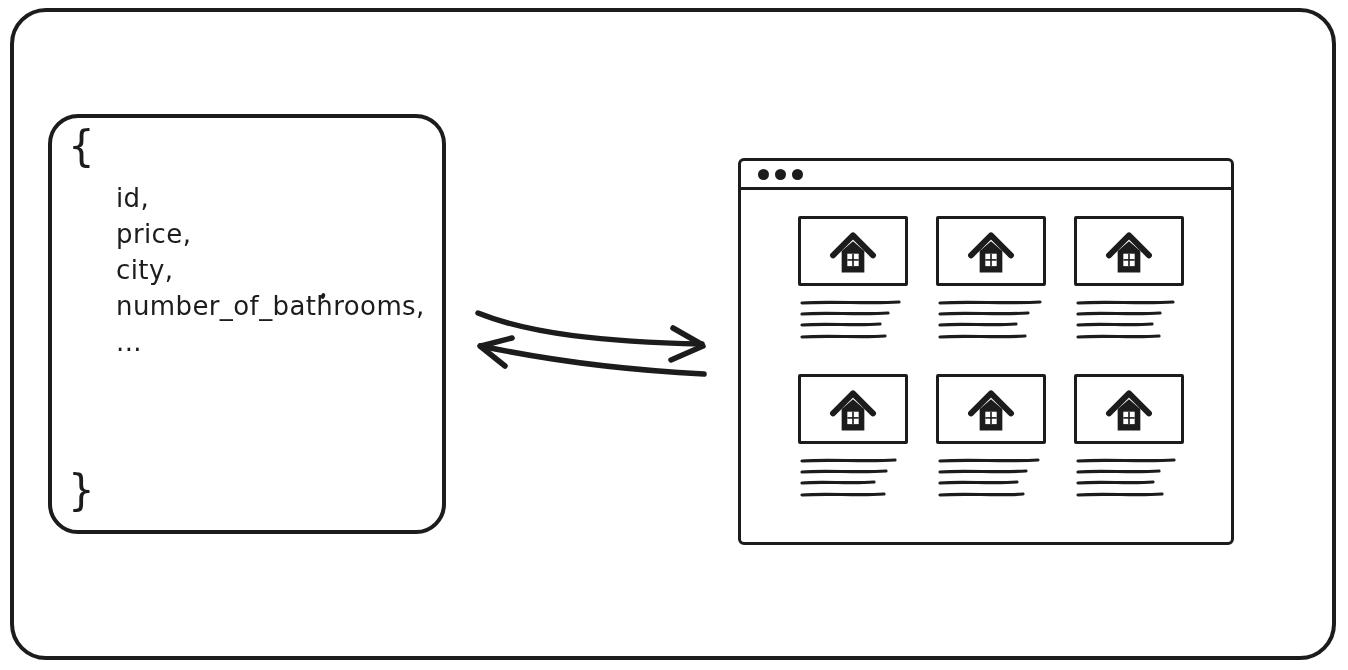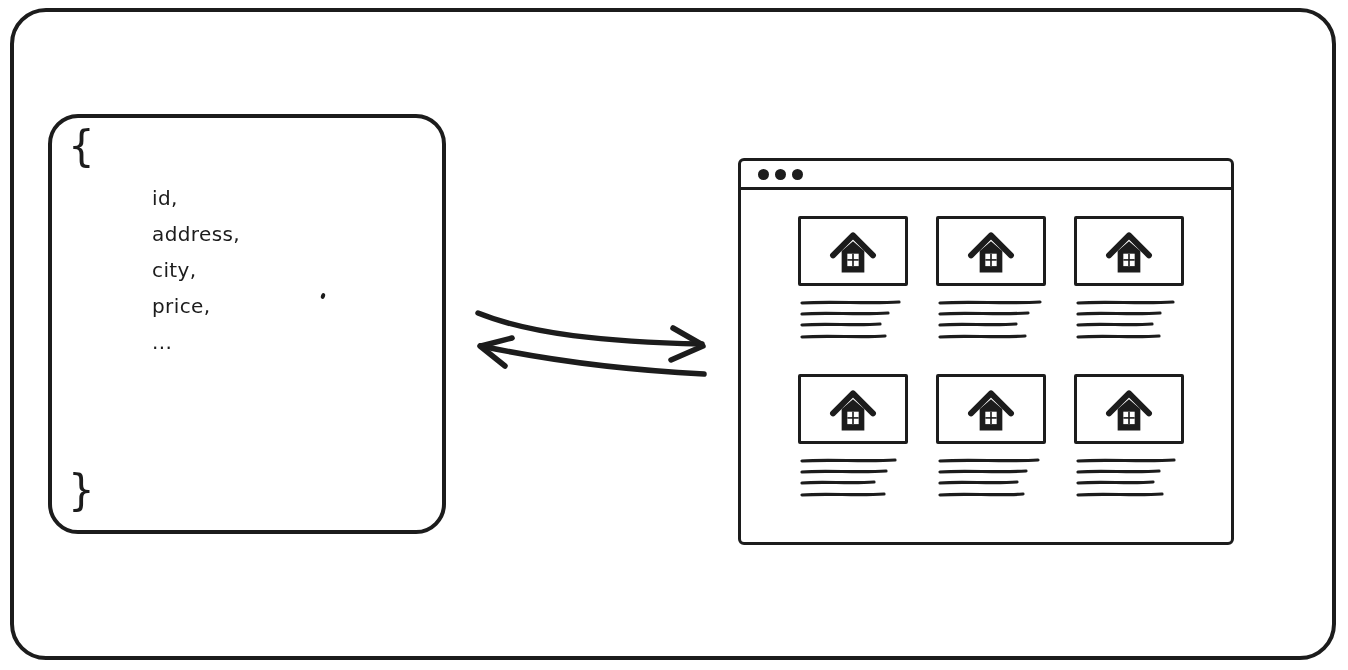--- a/index.html
+++ b/index.html
@@ -36,25 +36,24 @@
   .brace {
     position: absolute;
     font-size: 42px;
     font-weight: 500;
     line-height: 1;
   }
   .brace-open  { left: 16px; top: 8px; }
   .brace-close { left: 16px; top: 352px; }
   .schema-fields {
     position: absolute; left: 64px; top: 62px;
-    font-size: 20px;
+    font-size: 26px;
     line-height: 36px;
     letter-spacing: 0.4px;
     font-weight: 500;
-    margin-left: 36px;
   }
   .field-line { white-space: pre; }
 
   
   .stray-dot {
     position: absolute; left: 321px; top: 293px;
     width: 4px; height: 6px;
     background: #1c1c1c; border-radius: 50%;
     transform: rotate(20deg);
   }
@@ -100,23 +99,23 @@
 <body>
 
 <div class="stage">
 
   <div class="outer-frame"></div>
 
   <div class="schema-box">
     <div class="brace brace-open">{</div>
     <div class="schema-fields">
       <div class="field-line">id,</div>
-      <div class="field-line">address,</div>
+      <div class="field-line">price,</div>
       <div class="field-line">city,</div>
-      <div class="field-line">price,</div>
+      <div class="field-line">number_of_bathrooms,</div>
       <div class="field-line">...</div>
     </div>
     <div class="brace brace-close">}</div>
   </div>
 
   <div class="stray-dot"></div>
 
   <svg class="arrows" width="290" height="120" viewBox="0 0 290 120">
     <g stroke="#1c1c1c" stroke-width="5.5" fill="none" stroke-linecap="round">
       <g>

